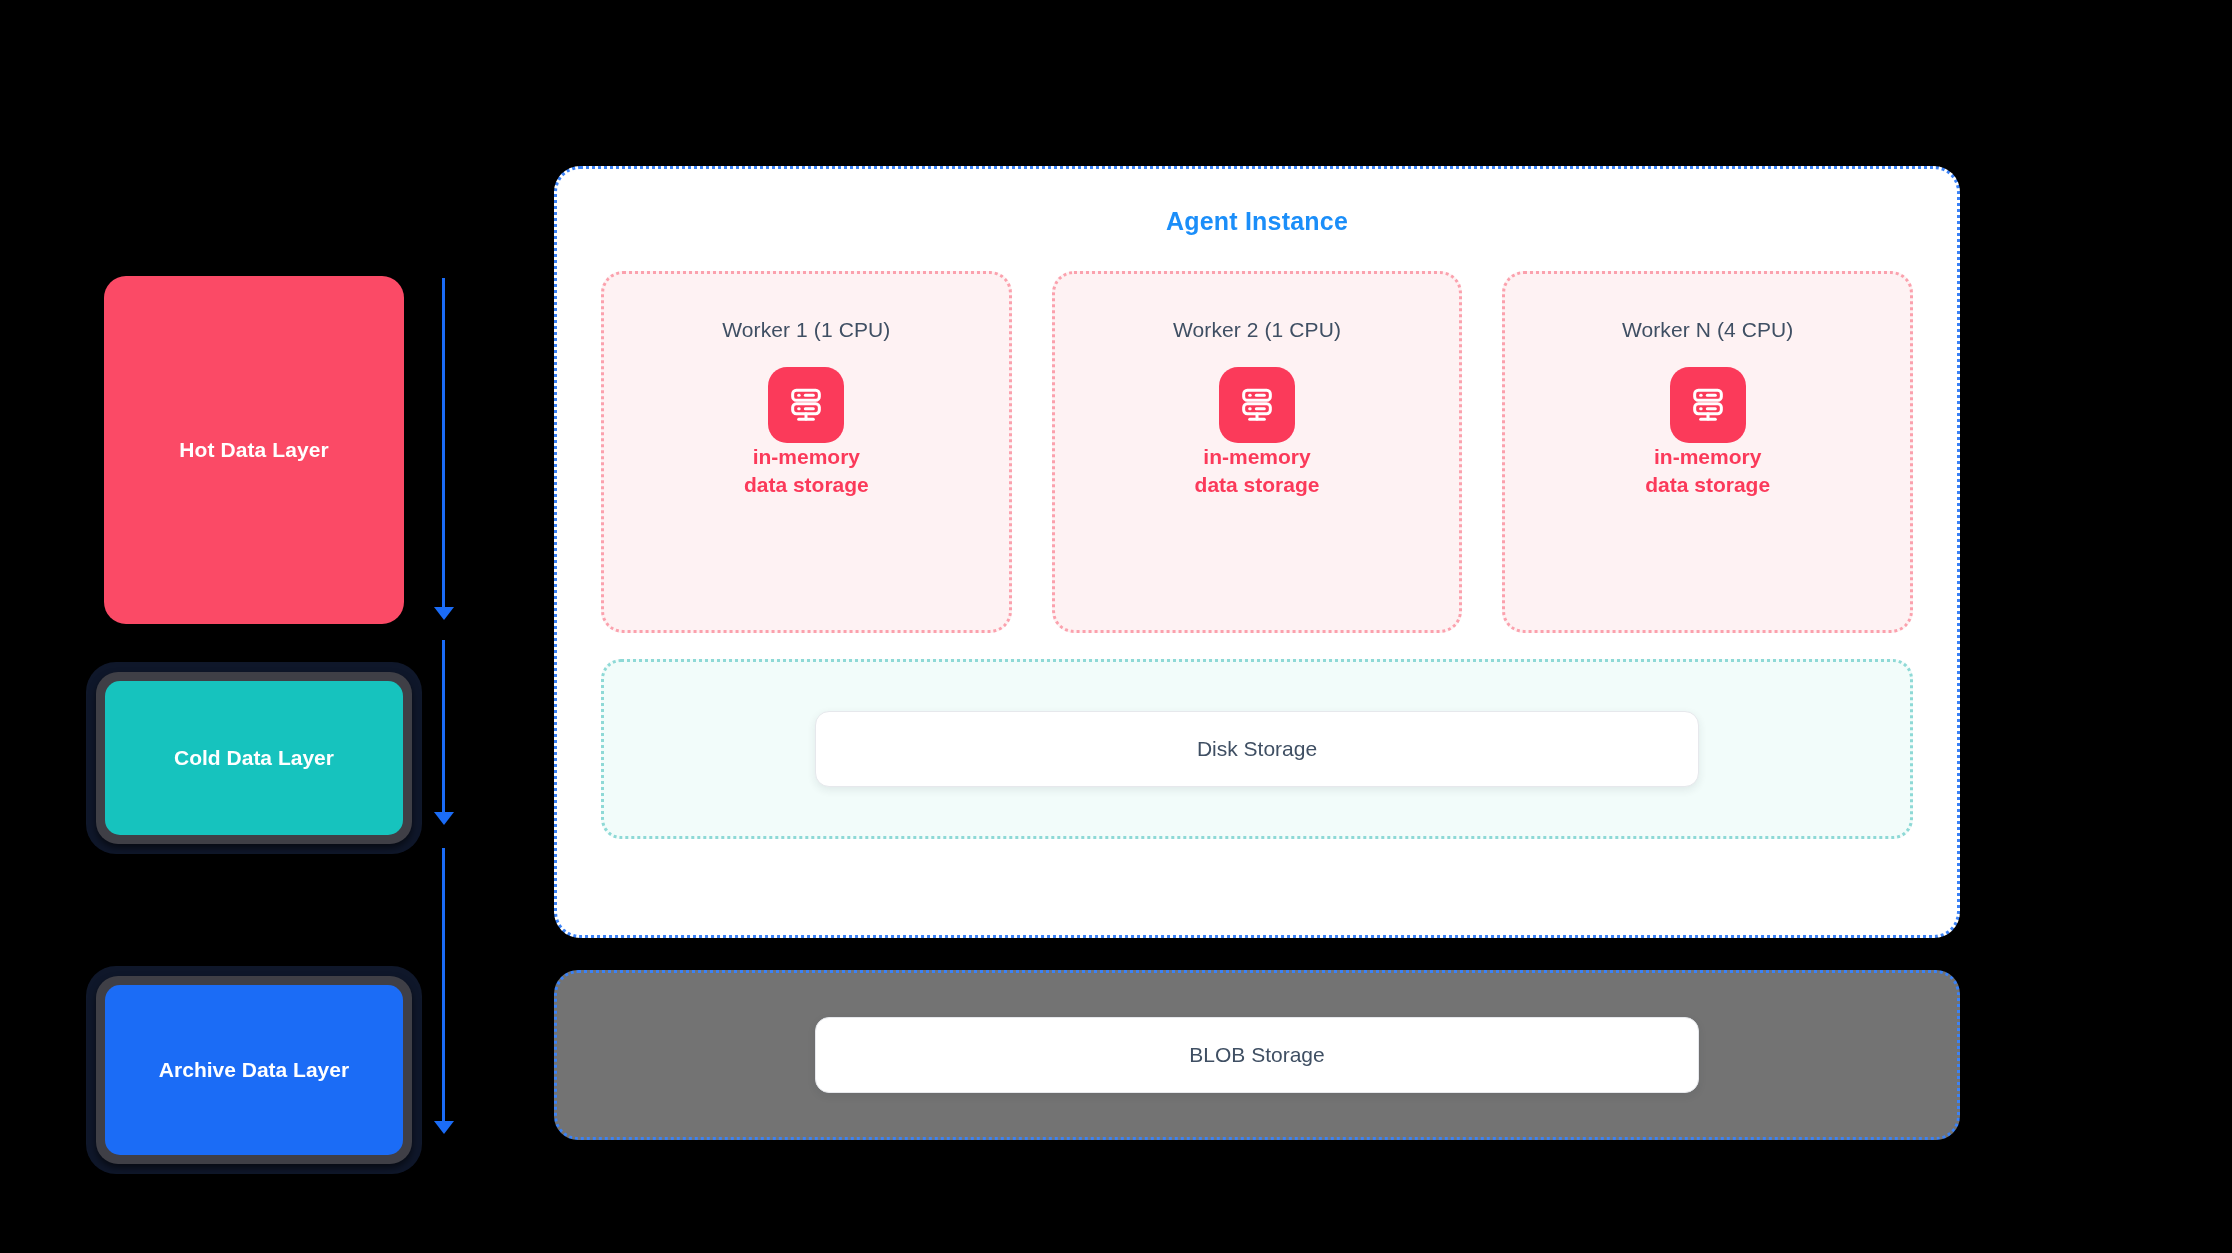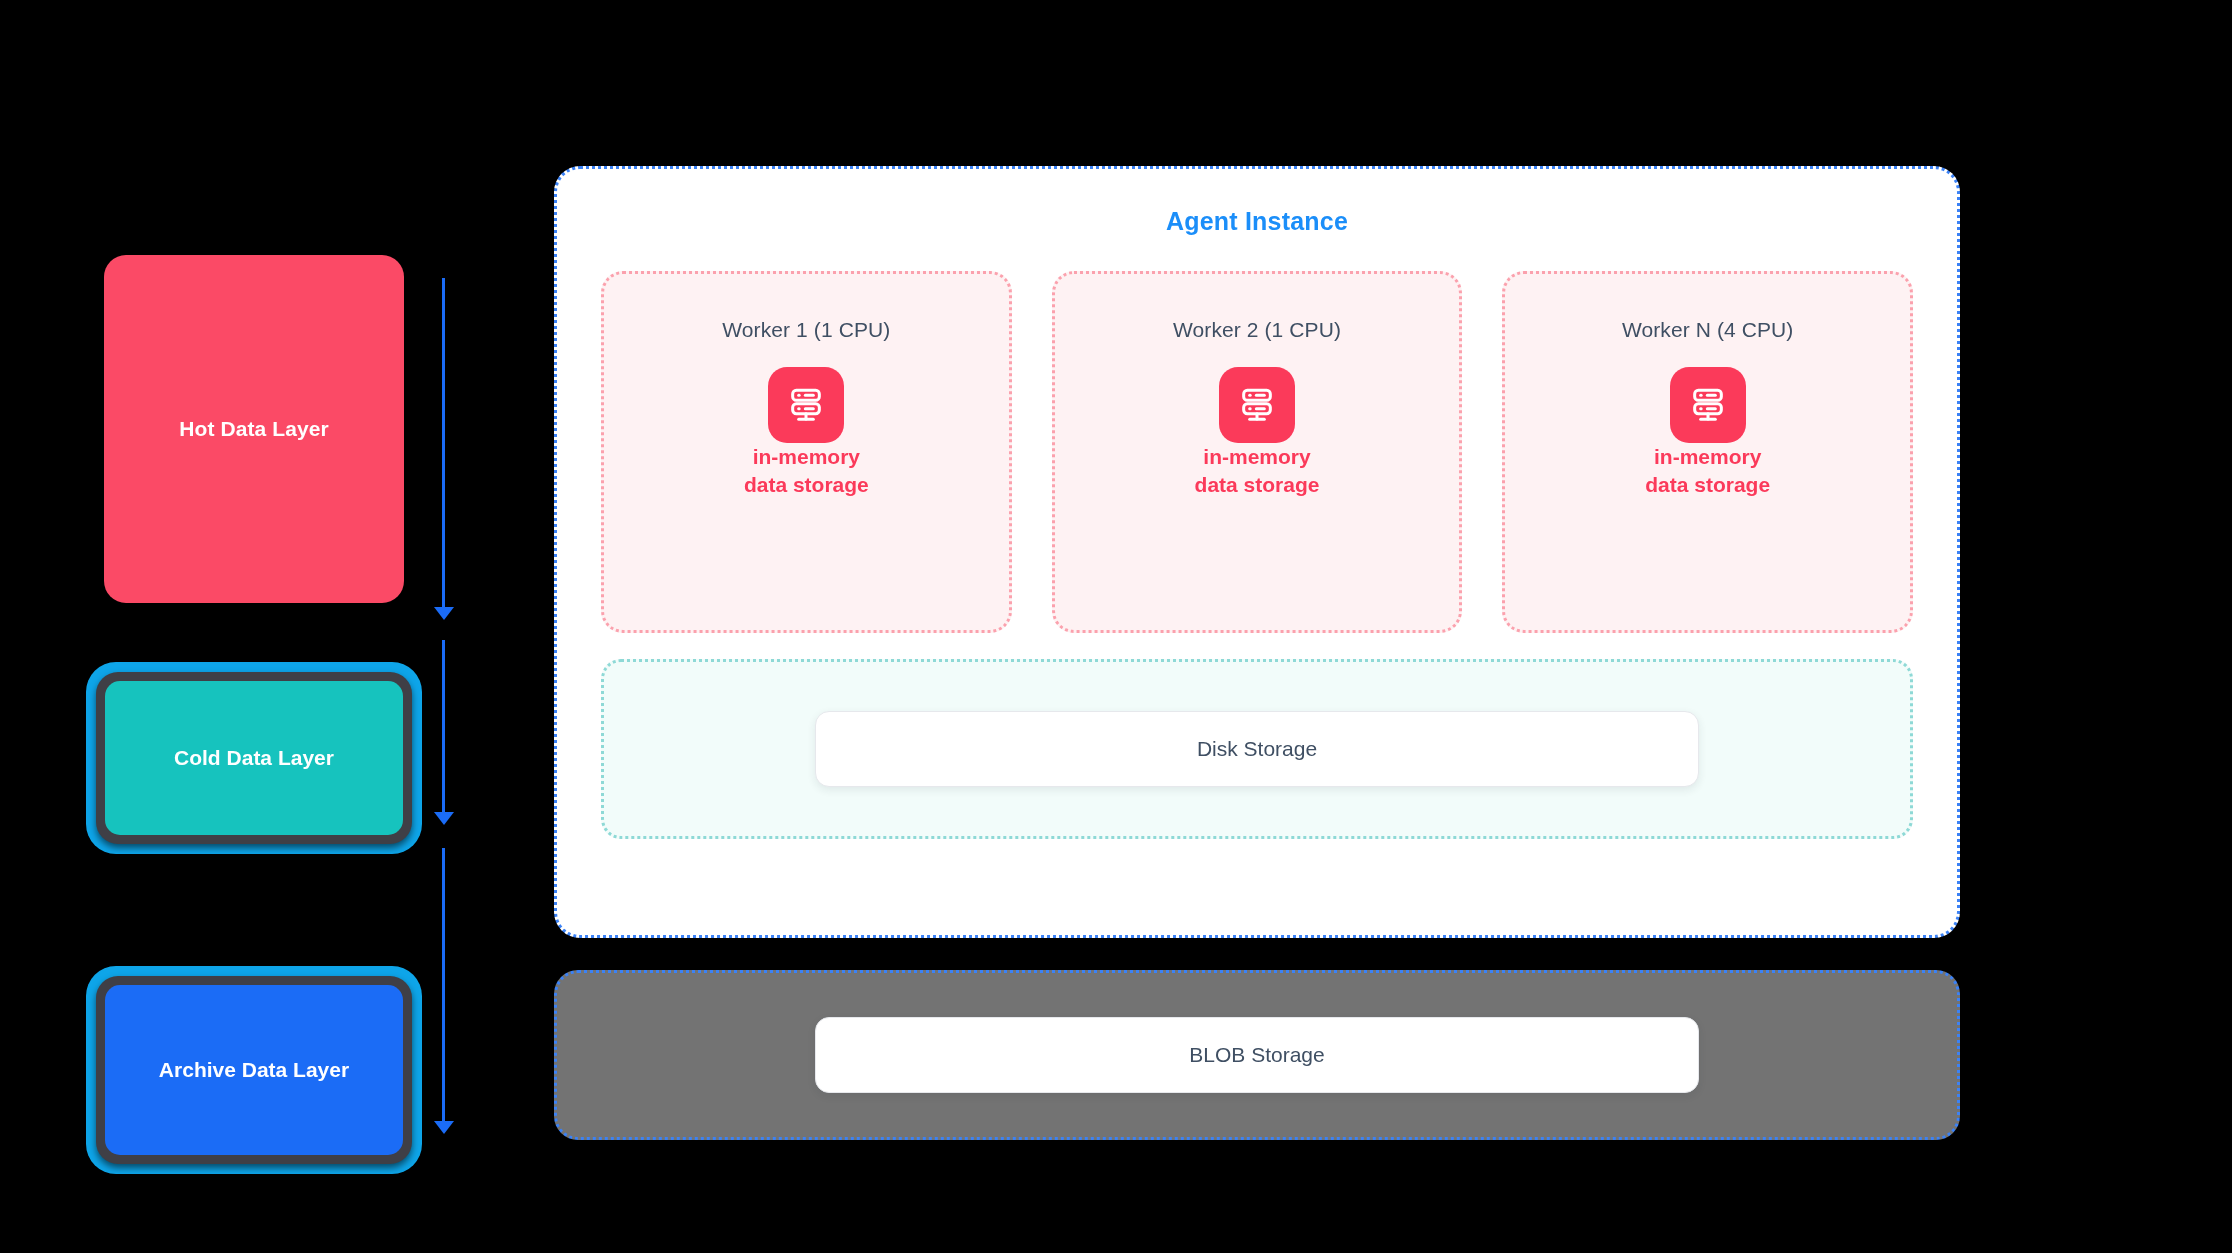--- a/index.html
+++ b/index.html
@@ -32,33 +32,33 @@
     color: #ffffff;
     font-size: 21px;
     font-weight: 700;
     letter-spacing: .1px;
     text-align: center;
   }
 
   
   .layer-hot {
     left: 104px;
-    top: 255px;
+    top: 276px;
     width: 300px;
     height: 348px;
     border-radius: 22px;
     background: #fb4a66;
     text-align: right;
   }
 
   
   .layer-shell {
     position: absolute;
     box-sizing: border-box;
-    background: #0ea5e9;
+    background: #0f172a;
     border-radius: 30px;
     padding: 10px;
   }
   .layer-shell .ring {
     box-sizing: border-box;
     width: 100%;
     height: 100%;
     border-radius: 22px;
     background: #3f3f46;
     padding: 9px;

